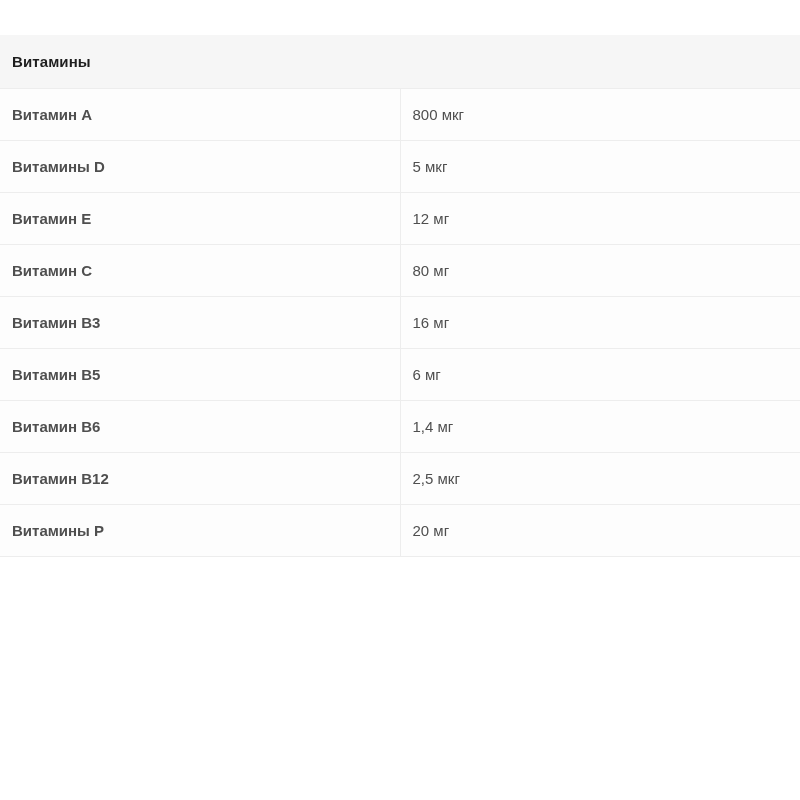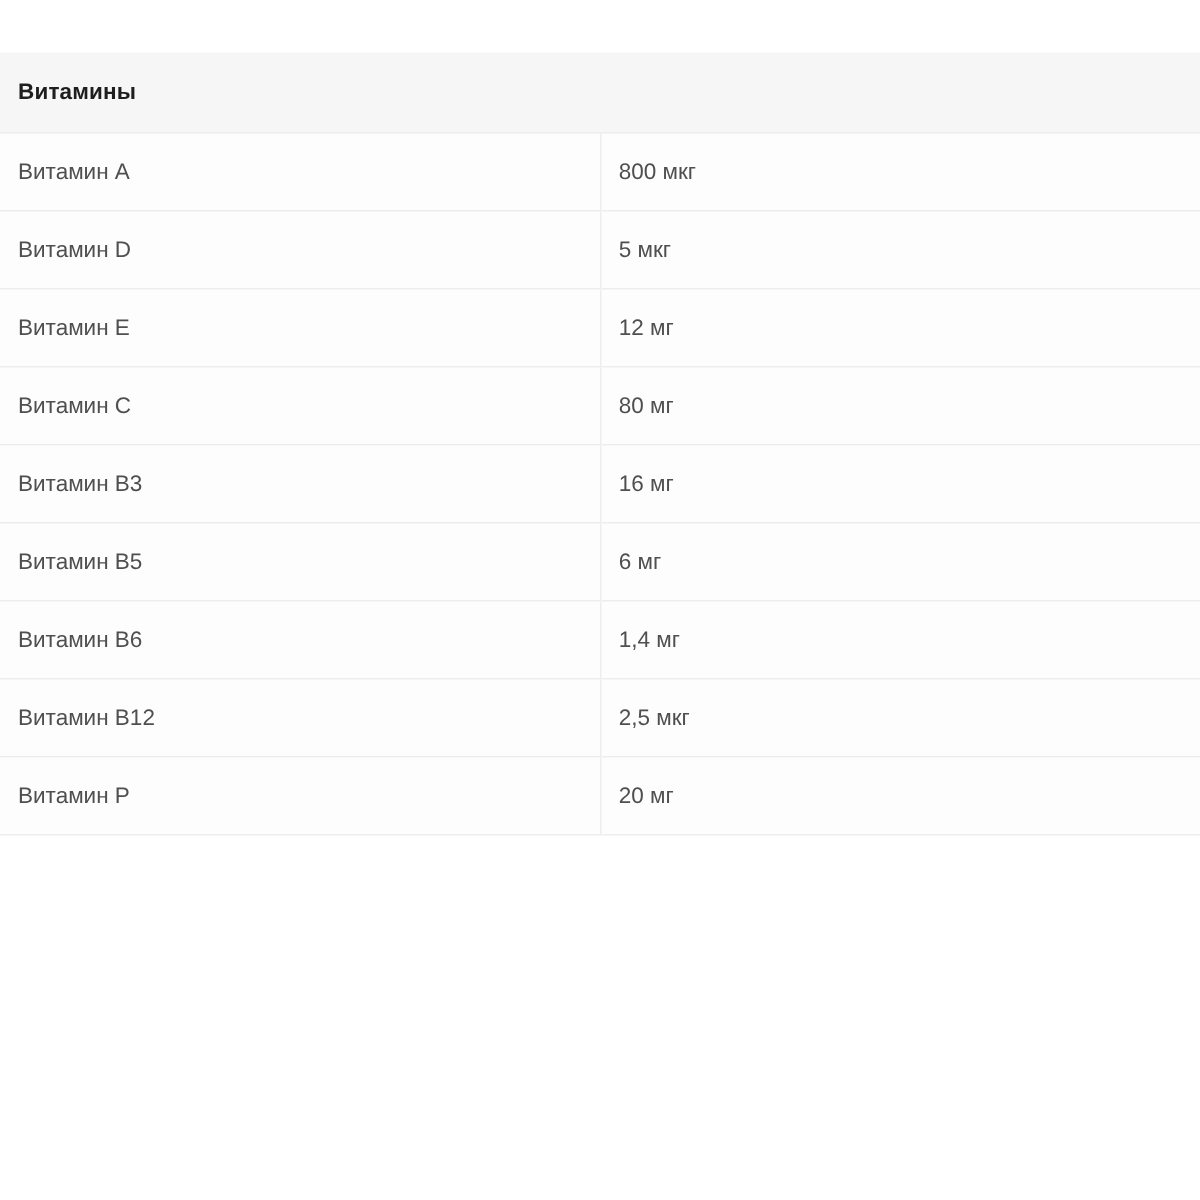--- a/index.html
+++ b/index.html
@@ -40,20 +40,21 @@
     border-bottom: 1px solid #ededed;
     font-size: 15px;
     color: #4f4f4f;
     padding: 0 0 0 12px;
     vertical-align: middle;
     white-space: nowrap;
     overflow: hidden;
   }
   table.vitamins-table td.cell-name {
     width: 690px;
+    font-weight: bold;
   }
   table.vitamins-table td.cell-amount {
     border-left: 1px solid #ededed;
   }
 </style>
 </head>
 <body>
 
 <div class="page">
   <table class="vitamins-table">
@@ -61,21 +62,21 @@
       <tr>
         <th class="table-title-cell" colspan="2">Витамины</th>
       </tr>
     </thead>
     <tbody id="rows-body">
         <tr>
           <td class="cell-name">Витамин A</td>
           <td class="cell-amount">800 мкг</td>
         </tr>
         <tr>
-          <td class="cell-name">Витамин D</td>
+          <td class="cell-name">Витамины D</td>
           <td class="cell-amount">5 мкг</td>
         </tr>
         <tr>
           <td class="cell-name">Витамин E</td>
           <td class="cell-amount">12 мг</td>
         </tr>
         <tr>
           <td class="cell-name">Витамин C</td>
           <td class="cell-amount">80 мг</td>
         </tr>
@@ -89,18 +90,18 @@
         </tr>
         <tr>
           <td class="cell-name">Витамин B6</td>
           <td class="cell-amount">1,4 мг</td>
         </tr>
         <tr>
           <td class="cell-name">Витамин B12</td>
           <td class="cell-amount">2,5 мкг</td>
         </tr>
         <tr>
-          <td class="cell-name">Витамин P</td>
+          <td class="cell-name">Витамины P</td>
           <td class="cell-amount">20 мг</td>
         </tr>
       </tbody>
   </table>
 </div>
 
 </body></html>

